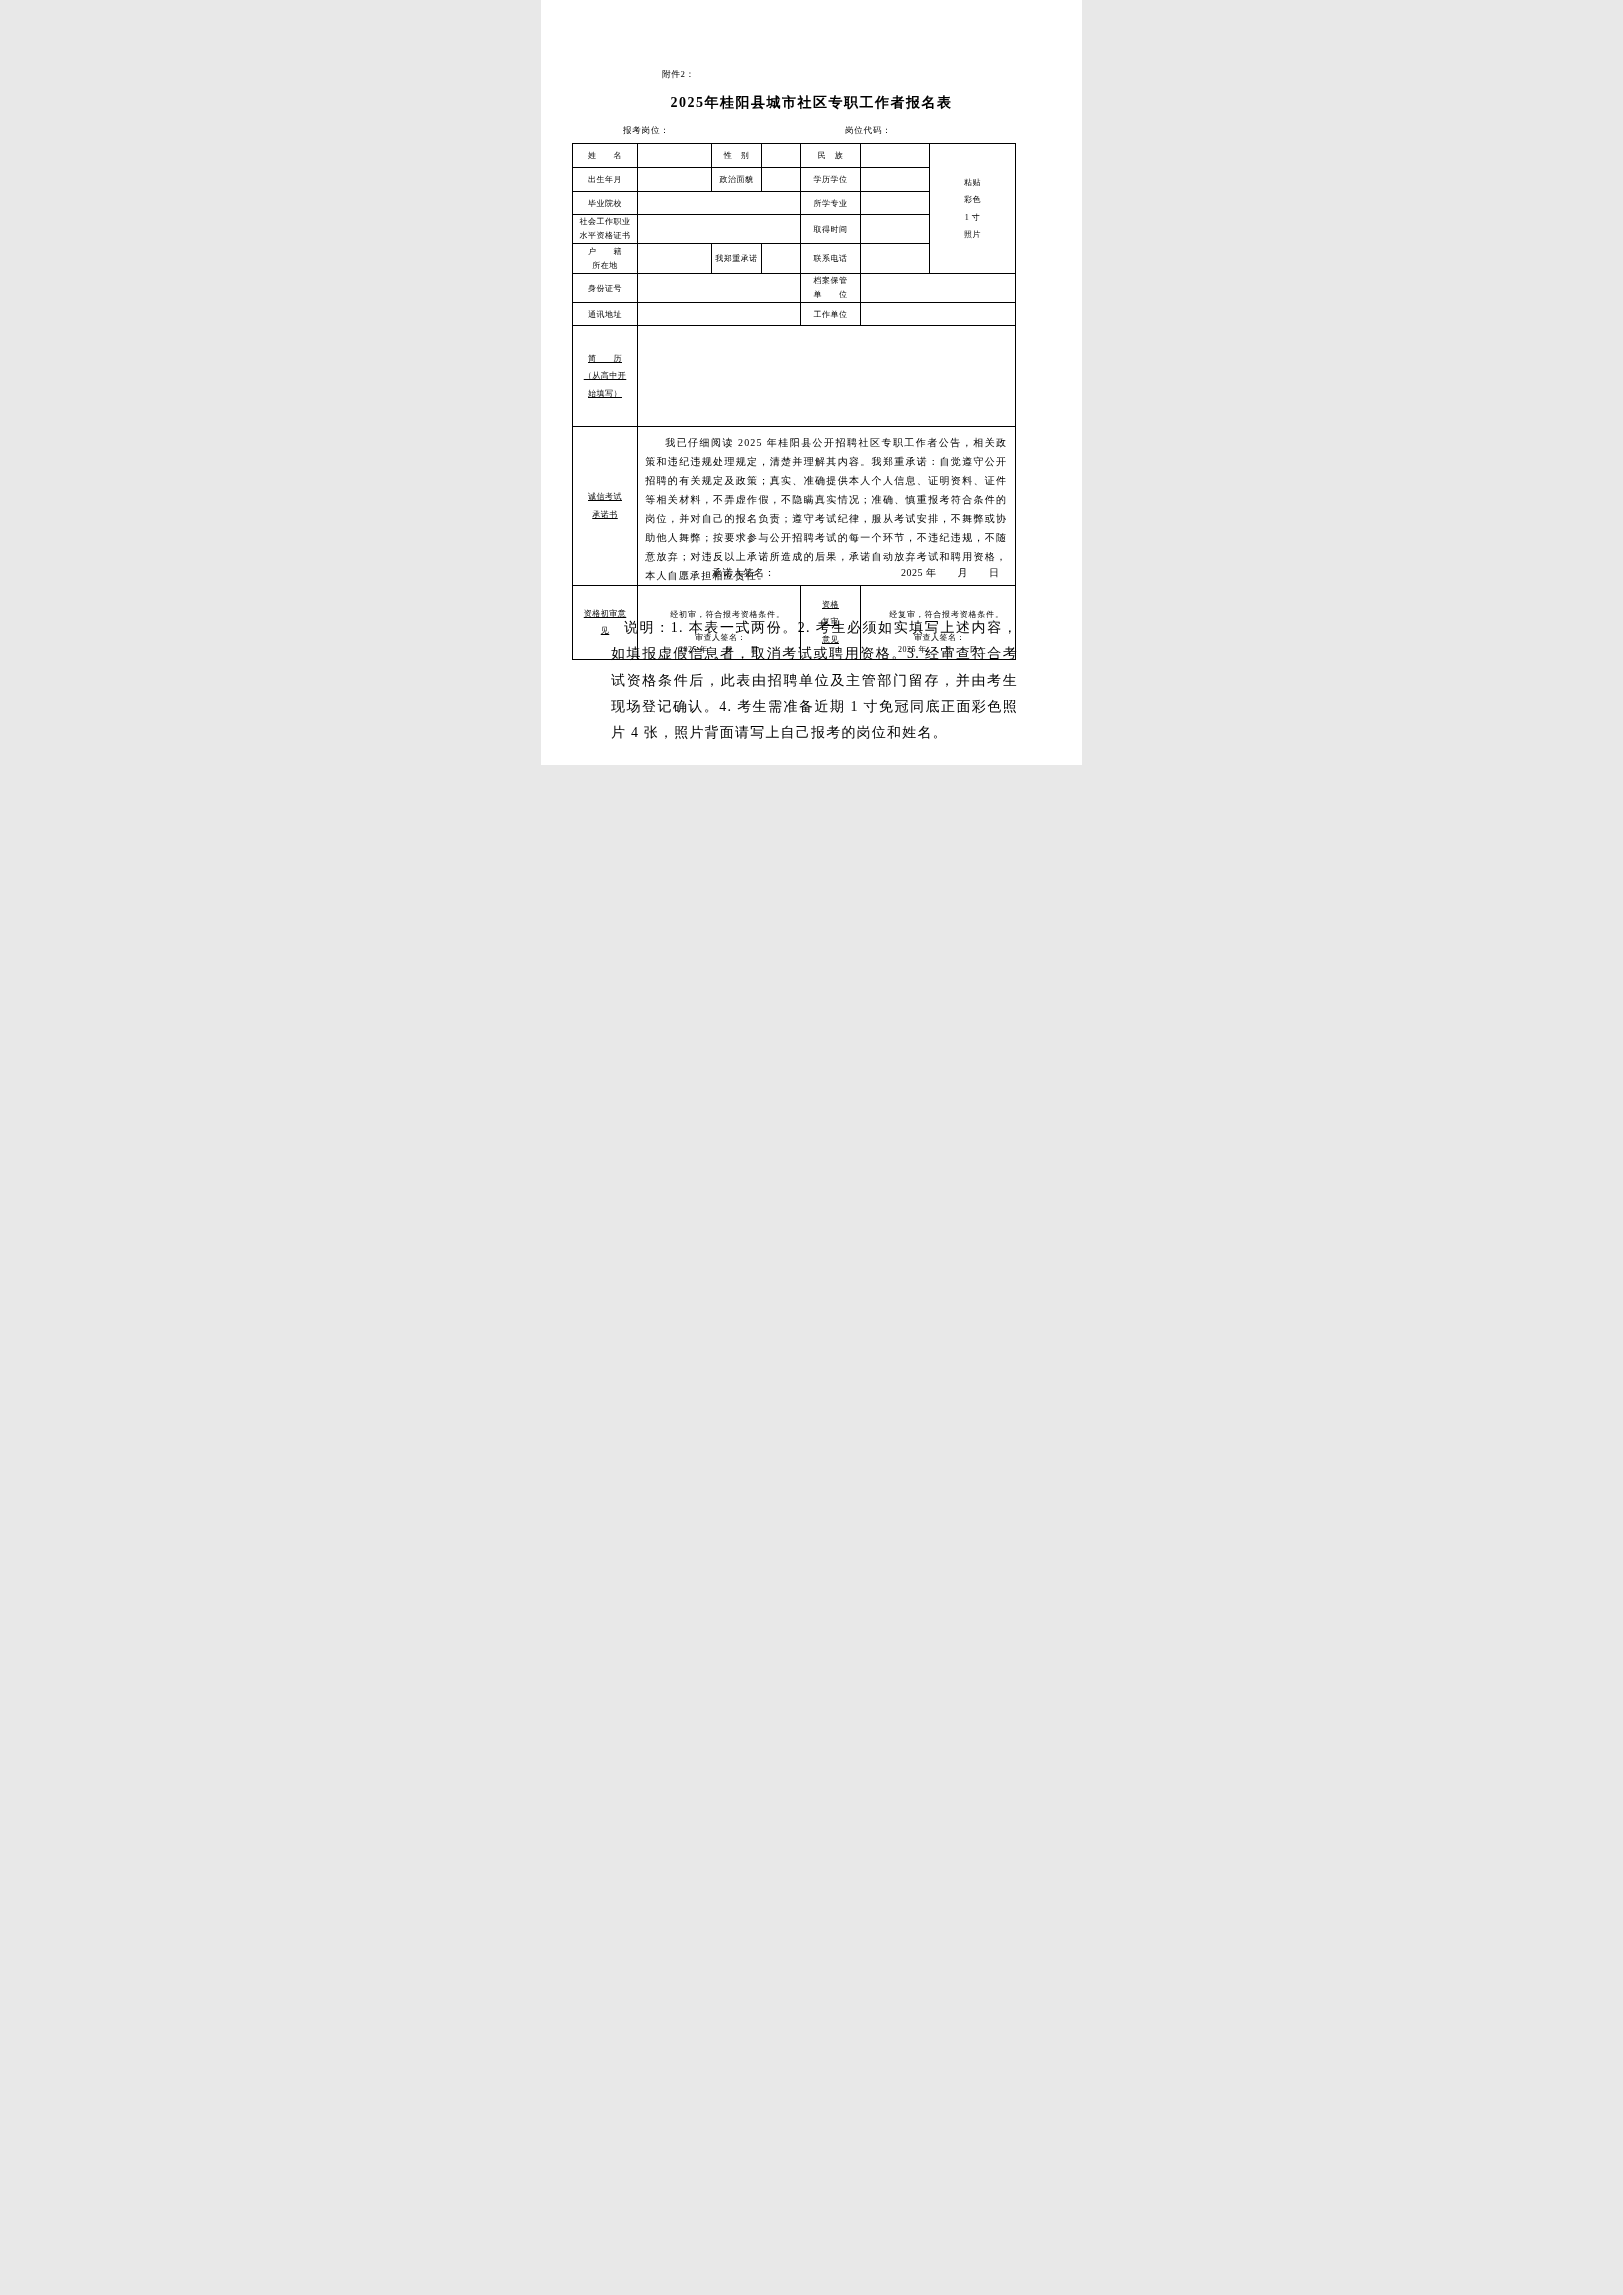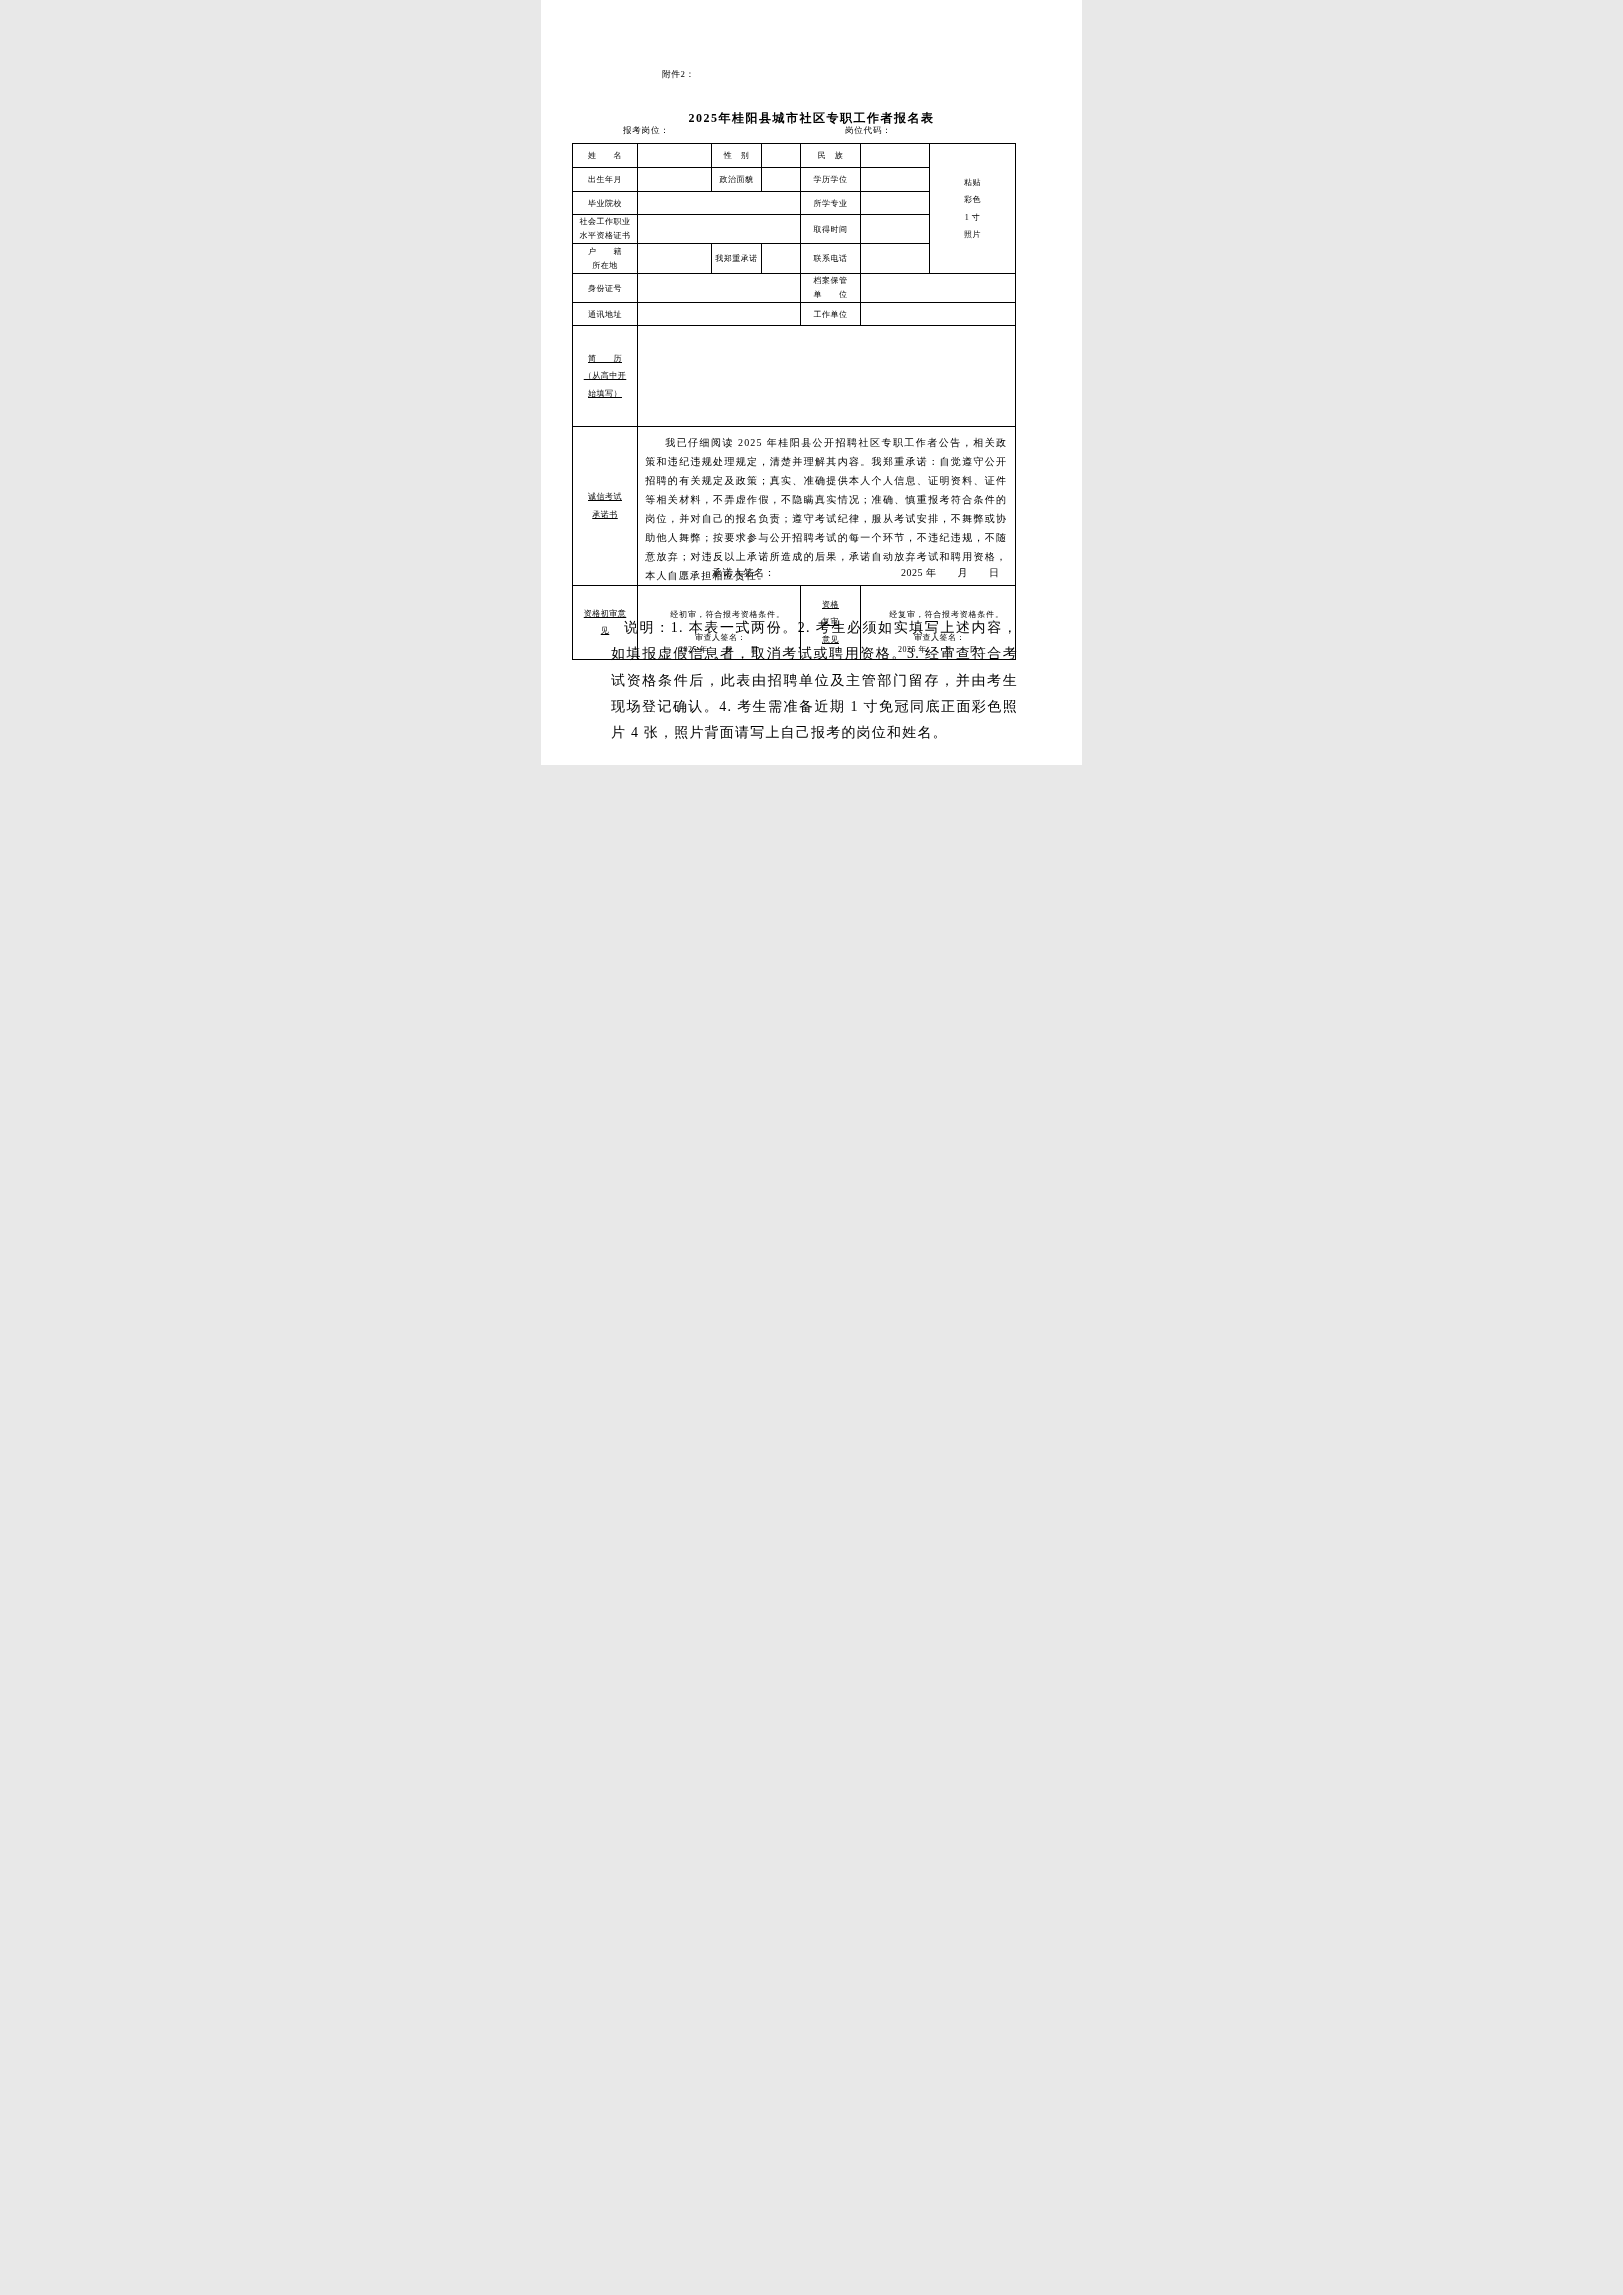--- a/index.html
+++ b/index.html
@@ -1,21 +1,21 @@
 <!DOCTYPE html>
 <html style="font-size:8.2px"><head>
 <meta charset="utf-8">
 <style>
   html,body{margin:0;padding:0;background:#e8e8e8;}
   body{font-family:"Liberation Serif","DejaVu Serif",serif;color:#000;}
   .page{position:relative;width:541px;height:765px;background:#ffffff;margin:0 auto;overflow:hidden;}
 
   .attachment{position:absolute;left:82px;top:69px;font-size:8.8px;letter-spacing:0.5px;padding-left:39px;}
-  .title{position:absolute;left:0;right:0;top:110px;margin:0;text-align:center;
-         font-size:12px;font-weight:bold;letter-spacing:1.5px;}
+  .title{position:absolute;left:0;right:0;top:94px;margin:0;text-align:center;
+         font-size:14px;font-weight:bold;letter-spacing:1.5px;}
   .meta-row{position:absolute;left:82px;top:125px;width:423px;height:11.3px;font-size:8.5px;letter-spacing:0.8px;}
   .meta-code{position:absolute;left:222px;top:0;}
 
   table.form{position:absolute;left:31px;top:143px;width:444px;border-collapse:collapse;
              table-layout:fixed;border:1.5px solid #000;}
   table.form td{border:1px solid #000;border-top-width:1.5px;border-bottom-width:1.5px;
                 text-align:center;vertical-align:middle;font-size:8px;padding:0;
                 overflow:hidden;}
   tr.r1{height:24px;} tr.r2{height:24px;} tr.r3{height:23px;} tr.r4{height:29px;}
   tr.r5{height:30px;} tr.r6{height:29px;} tr.r7{height:23px;padding-left:32px;} tr.r8{height:101px;}

